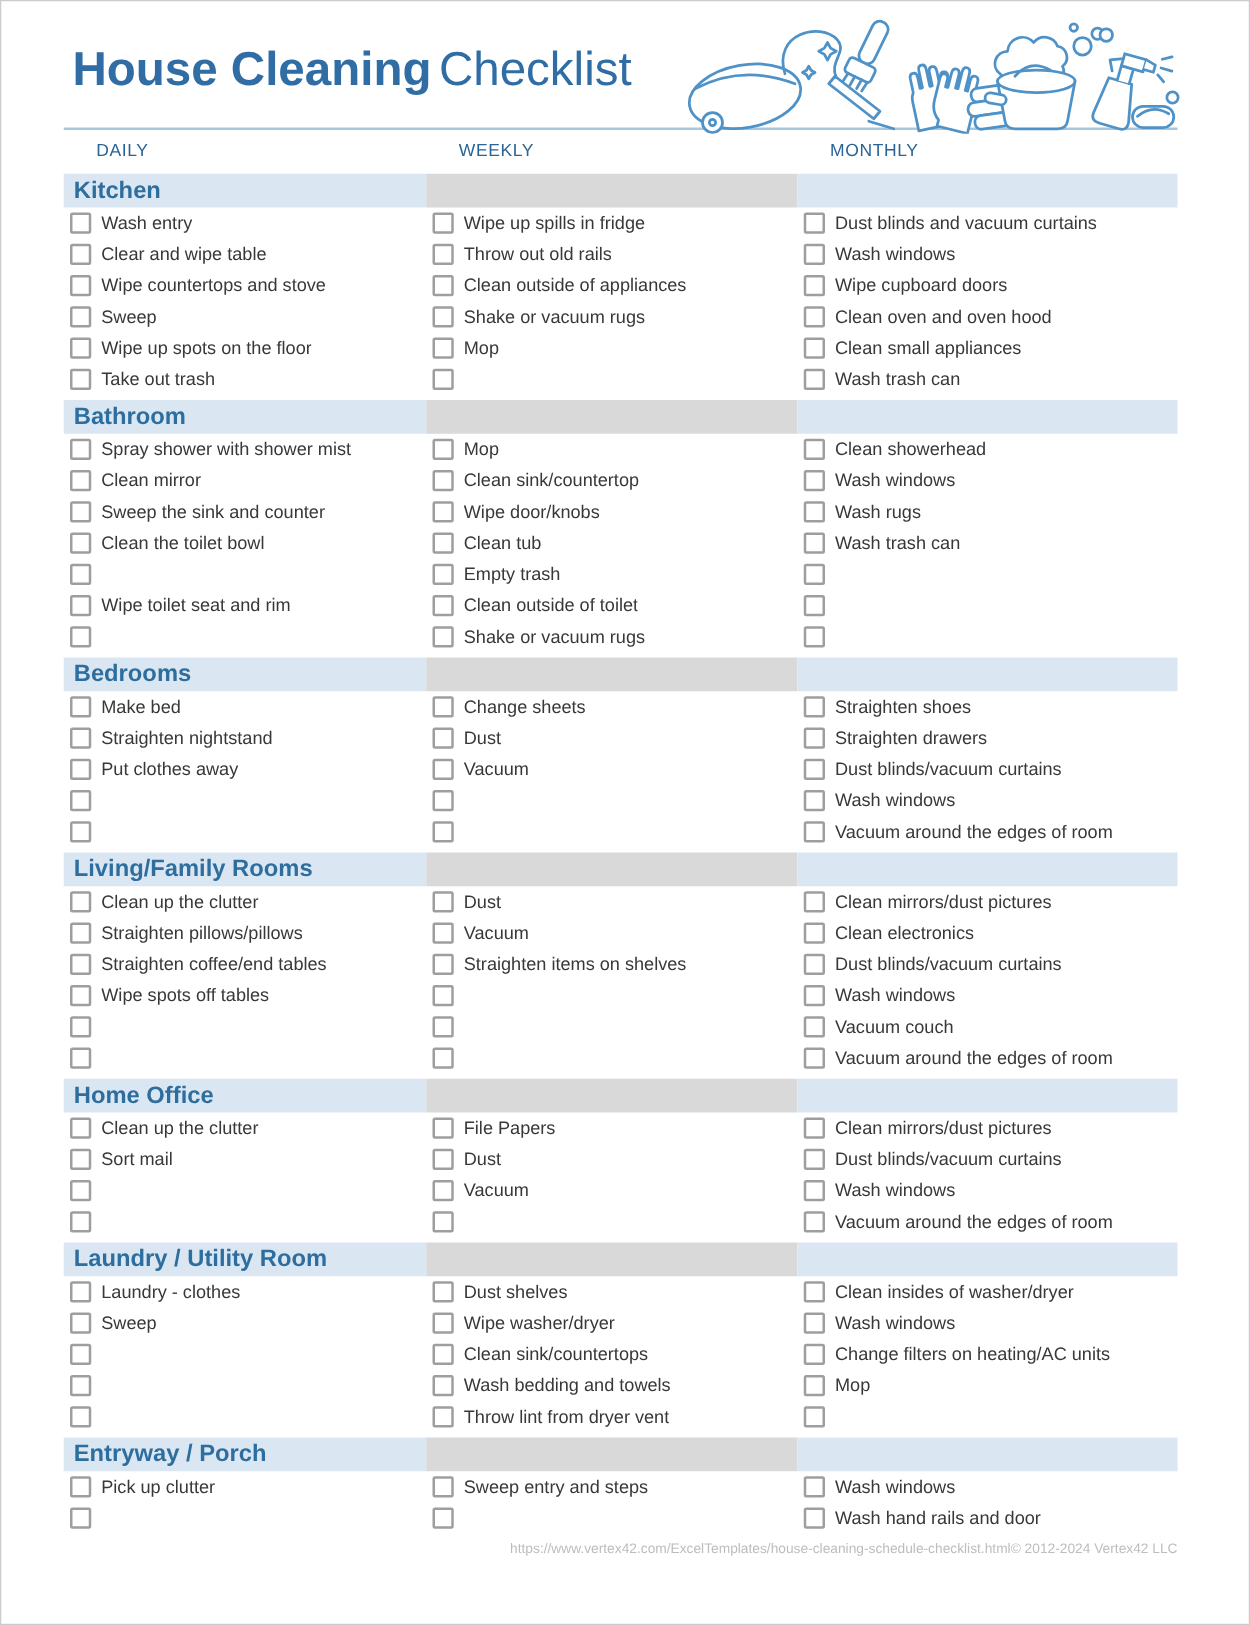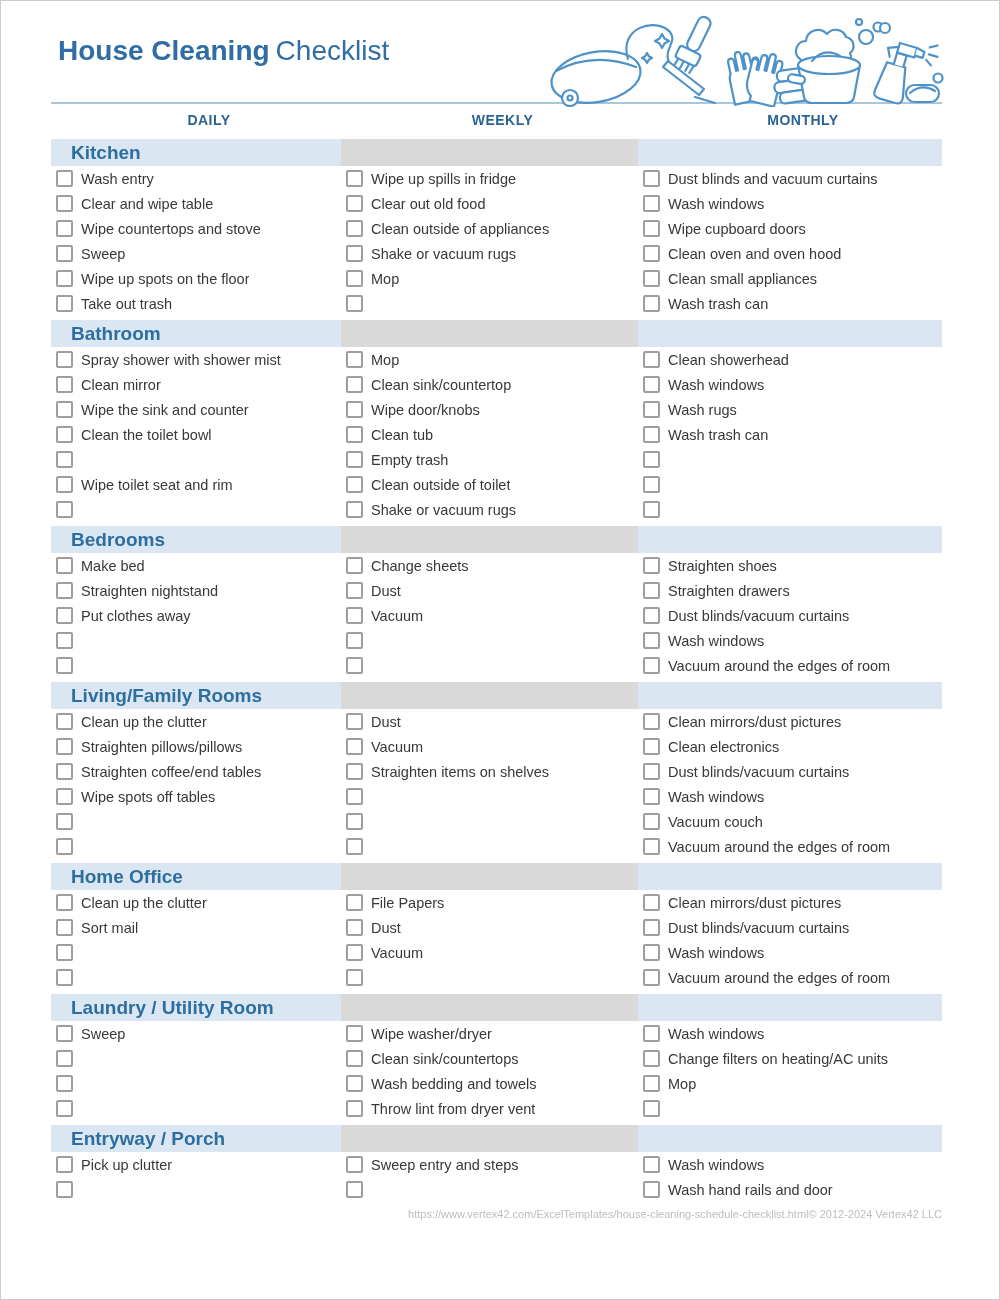--- a/index.html
+++ b/index.html
@@ -15,33 +15,33 @@
     --illustration-blue:#4E92C8;
     --page-border:#CCCCCC;
   }
   html,body{margin:0;padding:0;background:#fff;}
   body{width:1000px;height:1300px;font-family:"Liberation Sans",sans-serif;}
   .page{position:relative;width:1000px;height:1300px;box-sizing:border-box;
         border:1px solid var(--page-border);background:#fff;overflow:hidden;}
   .content{position:absolute;left:50px;top:0;width:891px;}
   
   .header{position:relative;height:101px;border-bottom:2px solid var(--underline-blue);}
-  .title{position:absolute;left:7px;top:36px;margin:0;font-size:28px;line-height:1;white-space:nowrap;}
+  .title{position:absolute;left:7px;top:36px;margin:0;font-size:38px;line-height:1;white-space:nowrap;}
   .t-bold{color:var(--accent-blue);font-weight:bold;}
   .t-light{color:var(--accent-blue);font-weight:normal;margin-left:6px;}
   .illustration{position:absolute;right:-2px;bottom:-5px;z-index:2;}
   
   .colheads{display:grid;grid-template-columns:290px 297px 304px;height:31px;align-items:center;}
-  .colhead{text-align:center;padding-left:26px;color:var(--colhead-blue);
-           font-weight:bold;font-size:14px;letter-spacing:.5px;}
+  .colhead{text-align:left;padding-left:26px;color:var(--colhead-blue);
+           font-weight:normal;font-size:14px;letter-spacing:.5px;}
   
   .band{display:grid;grid-template-columns:290px 297px 304px;height:27px;margin-top:4px;}
   .seg0,.seg2{background:var(--band-blue);}
   .seg1{background:var(--band-gray);}
-  .sectitle{display:block;padding-left:20px;font-size:19px;font-weight:bold;
+  .sectitle{display:block;padding-left:8px;font-size:19px;font-weight:bold;
             color:var(--section-blue);line-height:27px;white-space:nowrap;}
   .row{display:grid;grid-template-columns:290px 297px 304px;height:25px;align-items:center;}
   .cell{display:flex;align-items:center;padding-left:5px;min-width:0;}
   .checkbox{flex:0 0 auto;width:13px;height:13px;border:2px solid var(--checkbox-border);
             border-radius:2px;background:#fff;cursor:pointer;}
   .task{margin-left:8px;font-size:14.5px;color:var(--item-text);white-space:nowrap;overflow:hidden;}
   
   .footer{display:flex;justify-content:flex-end;margin-top:6px;
           font-size:11px;color:var(--footer-gray);}
 </style>
@@ -148,21 +148,21 @@
               <span class="task">Dust blinds and vacuum curtains</span>
             </div>
           </div>
           <div class="row">
             <div class="cell">
               <span class="checkbox"></span>
               <span class="task">Clear and wipe table</span>
             </div>
             <div class="cell">
               <span class="checkbox"></span>
-              <span class="task">Clear out old food</span>
+              <span class="task">Throw out old rails</span>
             </div>
             <div class="cell">
               <span class="checkbox"></span>
               <span class="task">Wash windows</span>
             </div>
           </div>
           <div class="row">
             <div class="cell">
               <span class="checkbox"></span>
               <span class="task">Wipe countertops and stove</span>
@@ -251,21 +251,21 @@
               <span class="task">Clean sink/countertop</span>
             </div>
             <div class="cell">
               <span class="checkbox"></span>
               <span class="task">Wash windows</span>
             </div>
           </div>
           <div class="row">
             <div class="cell">
               <span class="checkbox"></span>
-              <span class="task">Wipe the sink and counter</span>
+              <span class="task">Sweep the sink and counter</span>
             </div>
             <div class="cell">
               <span class="checkbox"></span>
               <span class="task">Wipe door/knobs</span>
             </div>
             <div class="cell">
               <span class="checkbox"></span>
               <span class="task">Wash rugs</span>
             </div>
           </div>
@@ -567,20 +567,34 @@
           <div class="band">
             <div class="seg0">
               <span class="sectitle">Laundry / Utility Room</span>
             </div>
             <div class="seg1"></div>
             <div class="seg2"></div>
           </div>
           <div class="row">
             <div class="cell">
               <span class="checkbox"></span>
+              <span class="task">Laundry - clothes</span>
+            </div>
+            <div class="cell">
+              <span class="checkbox"></span>
+              <span class="task">Dust shelves</span>
+            </div>
+            <div class="cell">
+              <span class="checkbox"></span>
+              <span class="task">Clean insides of washer/dryer</span>
+            </div>
+          </div>
+          <div class="row">
+            <div class="cell">
+              <span class="checkbox"></span>
               <span class="task">Sweep</span>
             </div>
             <div class="cell">
               <span class="checkbox"></span>
               <span class="task">Wipe washer/dryer</span>
             </div>
             <div class="cell">
               <span class="checkbox"></span>
               <span class="task">Wash windows</span>
             </div>

